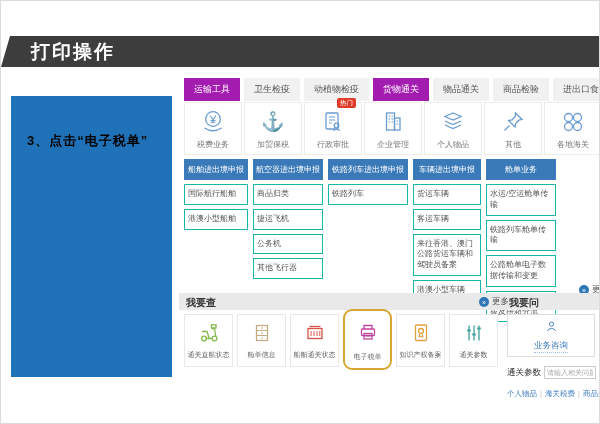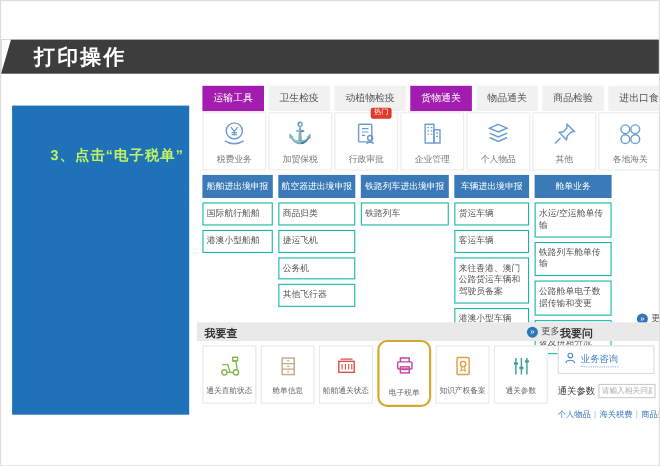--- a/index.html
+++ b/index.html
@@ -8,21 +8,21 @@
 
   
   .hdr{position:absolute;left:0;top:35px;width:100%;height:31px;background:#3d3d3d;
        display:flex;align-items:center;}
   .hdr::before{content:"";position:absolute;left:0;top:0;width:0;height:0;
        border-left:9px solid #fff;border-bottom:31px solid transparent;}
   .hdr-title{color:#fff;font-size:19px;font-weight:bold;letter-spacing:2px;margin-left:30px;}
 
   
   .sidebar{position:absolute;left:10px;top:95px;width:161px;height:281px;background:#2072b8;}
-  .step{color:#bef264;font-size:13px;font-weight:bold;margin:36px 0 0 35px;letter-spacing:1px;}
+  .step{color:#000000;font-size:13px;font-weight:bold;margin:36px 0 0 16px;letter-spacing:1px;}
 
   
   .portal{position:absolute;left:178px;top:74px;width:430px;height:320px;}
 
   .tabs{position:absolute;left:5px;top:3px;display:flex;gap:4px;white-space:nowrap;}
   .tab{font-size:9px;padding:5px 10px;background:#f1f1f1;color:#555;cursor:pointer;}
   .tab.active{background:#a21caf;color:#fff;}
 
   .cats{position:absolute;left:5px;top:27px;display:flex;gap:2px;}
   .cat{position:relative;width:58px;height:53px;background:#fff;border:1px solid #ececec;
@@ -56,21 +56,21 @@
   .qcards{position:absolute;left:5px;top:239px;display:flex;gap:4px;align-items:flex-start;}
   .qcard{width:49px;height:53px;background:#fff;border:1px solid #e8e8e8;box-sizing:border-box;
        display:flex;flex-direction:column;align-items:center;justify-content:space-between;
        padding:7px 1px 6px;cursor:pointer;}
   .qcard .qlabel{font-size:7px;color:#666;white-space:nowrap;}
   .qcard.hl{border:2px solid #d8a733;border-radius:9px;height:61px;margin-top:-5px;
        padding-top:10px;}
 
   .ask{position:absolute;left:328px;top:239px;width:96px;}
   .consult{display:flex;align-items:center;gap:4px;border:1px solid #ddd;background:#fff;
-       padding:3px 5px;width:88px;box-sizing:border-box;cursor:pointer;}
+       padding:3px 5px;width:88px;box-sizing:border-box;cursor:pointer;flex-direction:column;}
   .consult-label{font-size:8.5px;color:#3a7abf;border-bottom:1px dotted #9dbede;}
   .faqrow{display:flex;align-items:center;gap:3px;margin-top:9px;}
   .faq-label{font-size:8.5px;color:#333;white-space:nowrap;}
   .faq-input{width:52px;height:13px;font-size:7px;border:1px solid #ccc;padding:0 2px;
        box-sizing:border-box;color:#333;font-family:"Liberation Sans",sans-serif;}
   .faq-input::placeholder{color:#aaa;}
   .links{margin-top:10px;font-size:7.5px;color:#3a7abf;white-space:nowrap;display:flex;gap:3px;}
   .links .sep{color:#bbb;}
   .links a{color:#3a7abf;text-decoration:none;cursor:pointer;}
 </style>

